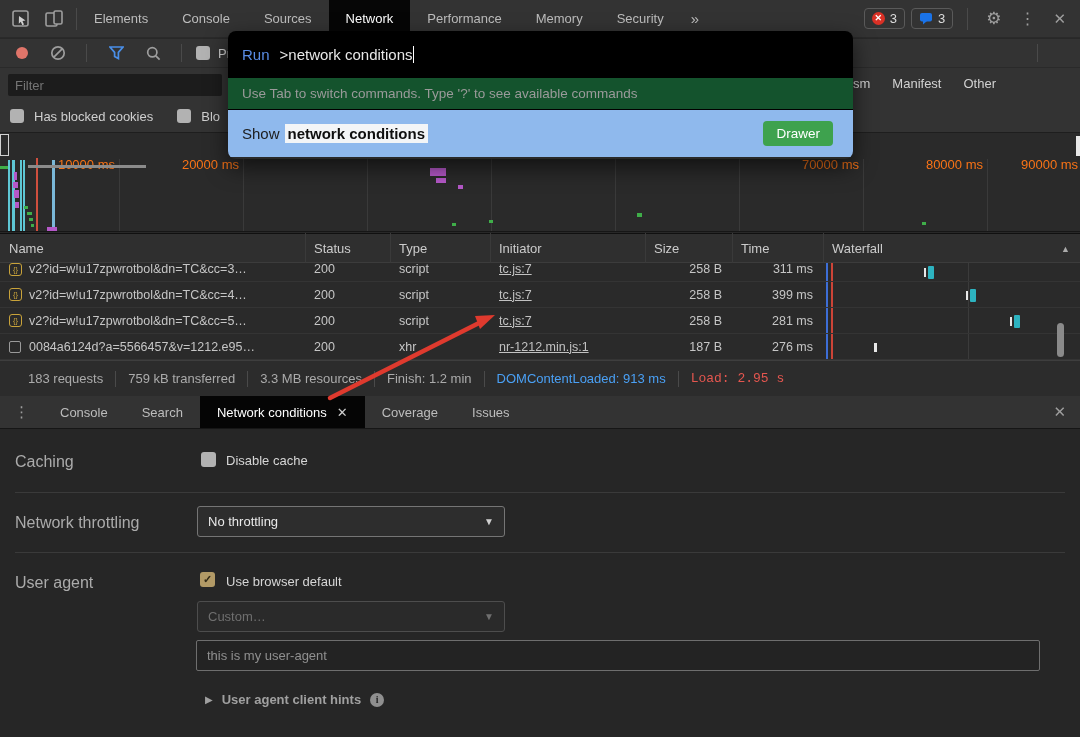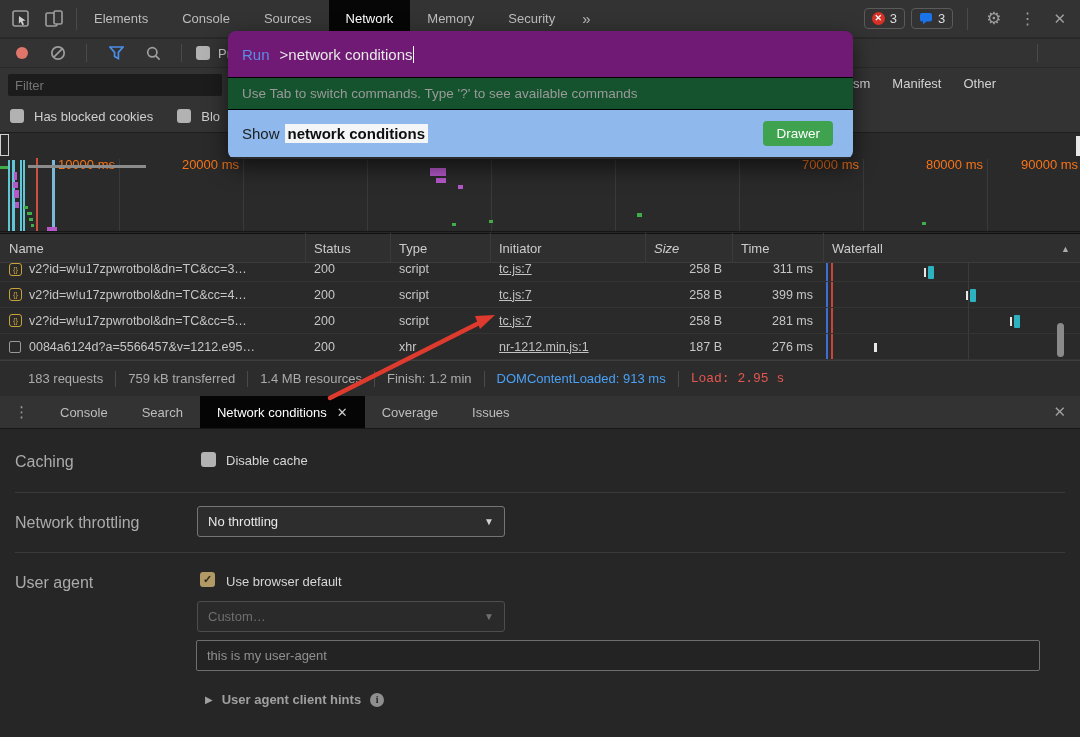--- a/index.html
+++ b/index.html
@@ -77,21 +77,21 @@
   .select.disabled { border-color:#4d4d4d; background:#2a2a2a; color:#6f6f6f; }
   .select.disabled .caret { color:#6f6f6f; }
   .ua-input { position:absolute; left:196px; top:211px; width:844px; height:31px; background:#232323; border:1px solid #6e6e6e; border-radius:2px; color:#8f8f8f; font-size:13px; padding:0 10px; font-family:"Liberation Sans",sans-serif; }
   .checked-cb { position:absolute; width:15px; height:15px; background:#b29a66; border-radius:3px; color:#332b17; font-size:11px; font-weight:bold; display:flex; align-items:center; justify-content:center; }
   .hints { position:absolute; left:205px; top:263px; display:flex; align-items:center; gap:9px; color:#a0a0a0; }
   .hints .tri { font-size:10px; } .hints b { font-size:13px; }
   .info-i { width:14px; height:14px; border-radius:50%; background:#8f8f8f; color:#262626; font-size:10px; font-weight:bold; display:flex; align-items:center; justify-content:center; font-family:"Liberation Serif",serif; }
 
   
   .palette { left:228px; top:31px; width:625px; height:128px; border-radius:8px; box-shadow:0 8px 22px rgba(0,0,0,.6); z-index:60; overflow:hidden; }
-  .pal-input { height:46px; background:#701a75; display:flex; align-items:center; padding:8px 14px; font-size:15px; }
+  .pal-input { height:46px; background:#000000; display:flex; align-items:center; padding:8px 14px; font-size:15px; }
   .pal-mode { color:#5a8de5; margin-right:10px; }
   .pal-query { color:#e8e8e8; }
   .caret-bar { display:inline-block; width:1.5px; height:17px; background:#fff; vertical-align:-3px; }
   .pal-hint { height:33px; background:#14532d; border-top:1px solid #000; border-bottom:1px solid #000; color:#9a9a9a; font-size:13.5px; display:flex; align-items:center; padding:0 14px; }
   .pal-sel { height:47px; background:#8fb9ed; display:flex; align-items:center; padding:0 20px 0 14px; font-size:15px; color:#1c1c1c; }
   .pal-hl { background:#f3f5f7; color:#0f0f0f; font-weight:bold; padding:1px 3px; margin-left:5px; }
   .pal-badge { margin-left:auto; background:#3ea24e; color:#fff; font-size:13.5px; padding:5px 13px; border-radius:4px; }
 
   .arrow-svg { left:0; top:0; z-index:55; pointer-events:none; }
   .scroll-thumb { position:absolute; left:1057px; top:323px; width:7px; height:34px; background:#8a8a8a; border-radius:4px; }
@@ -115,20 +115,21 @@
             <rect x="1" y="3" width="11" height="13" rx="1.5" fill="none" stroke="#9e9e9e" stroke-width="1.6"></rect>
             <rect x="9" y="1" width="8" height="13" rx="1.5" fill="#333" stroke="#9e9e9e" stroke-width="1.6"></rect>
           </svg>
       </span>
     </div>
     <div class="tb-divider"></div>
     <div class="tab">Elements</div>
     <div class="tab">Console</div>
     <div class="tab">Sources</div>
     <div class="tab active">Network</div>
+    <div class="tab">Performance</div>
     <div class="tab">Memory</div>
     <div class="tab">Security</div>
     <div class="tab-overflow">»</div>
     <div class="badge-box" style="margin-left:auto;">
       <span class="err-dot">✕</span>
       <span>3</span>
     </div>
     <div class="badge-box">
       <span style="display:flex;">
           <svg width="14" height="13" viewBox="0 0 14 13">
@@ -229,21 +230,21 @@
     <div class="deco" style="left:489px;top:87px;width:4px;height:3px;background:#3fae49;"></div>
     <div class="deco" style="left:637px;top:80px;width:5px;height:4px;background:#3fae49;"></div>
     <div class="deco" style="left:922px;top:89px;width:4px;height:3px;background:#3fae49;"></div>
   </div>
 
   <div class="abs grid-head">
     <span class="hcell" style="left:0;">Name</span>
     <span class="hcell" style="left:305px;">Status</span>
     <span class="hcell" style="left:390px;">Type</span>
     <span class="hcell" style="left:490px;">Initiator</span>
-    <span class="hcell" style="left:645px;font-style:italic;">Size</span>
+    <span class="hcell" style="left:645px;">Size</span>
     <span class="hcell" style="left:732px;">Time</span>
     <span class="hcell" style="left:823px;">Waterfall</span>
   </div>
   <span class="wf-sort">▲</span>
   <div class="col-line" style="left:305px;"></div>
   <div class="col-line" style="left:390px;"></div>
   <div class="col-line" style="left:490px;"></div>
   <div class="col-line" style="left:645px;"></div>
   <div class="col-line" style="left:732px;"></div>
   <div class="col-line" style="left:823px;"></div>
@@ -319,21 +320,21 @@
       <span class="wf-white" style="left:874px;top:9px;width:3px;"></span>
     </div>
   </div>
   <div class="scroll-thumb"></div>
 
   <div class="abs summary">
     <span>183 requests</span>
     <span class="sep"></span>
     <span>759 kB transferred</span>
     <span class="sep"></span>
-    <span>1.4 MB resources</span>
+    <span>3.3 MB resources</span>
     <span class="sep"></span>
     <span>Finish: 1.2 min</span>
     <span class="sep"></span>
     <span class="dcl">DOMContentLoaded: 913 ms</span>
     <span class="sep"></span>
     <span class="loadv">Load: 2.95 s</span>
   </div>
 
   <div class="abs drawer-bar">
     <span class="kebab2">⋮</span>

